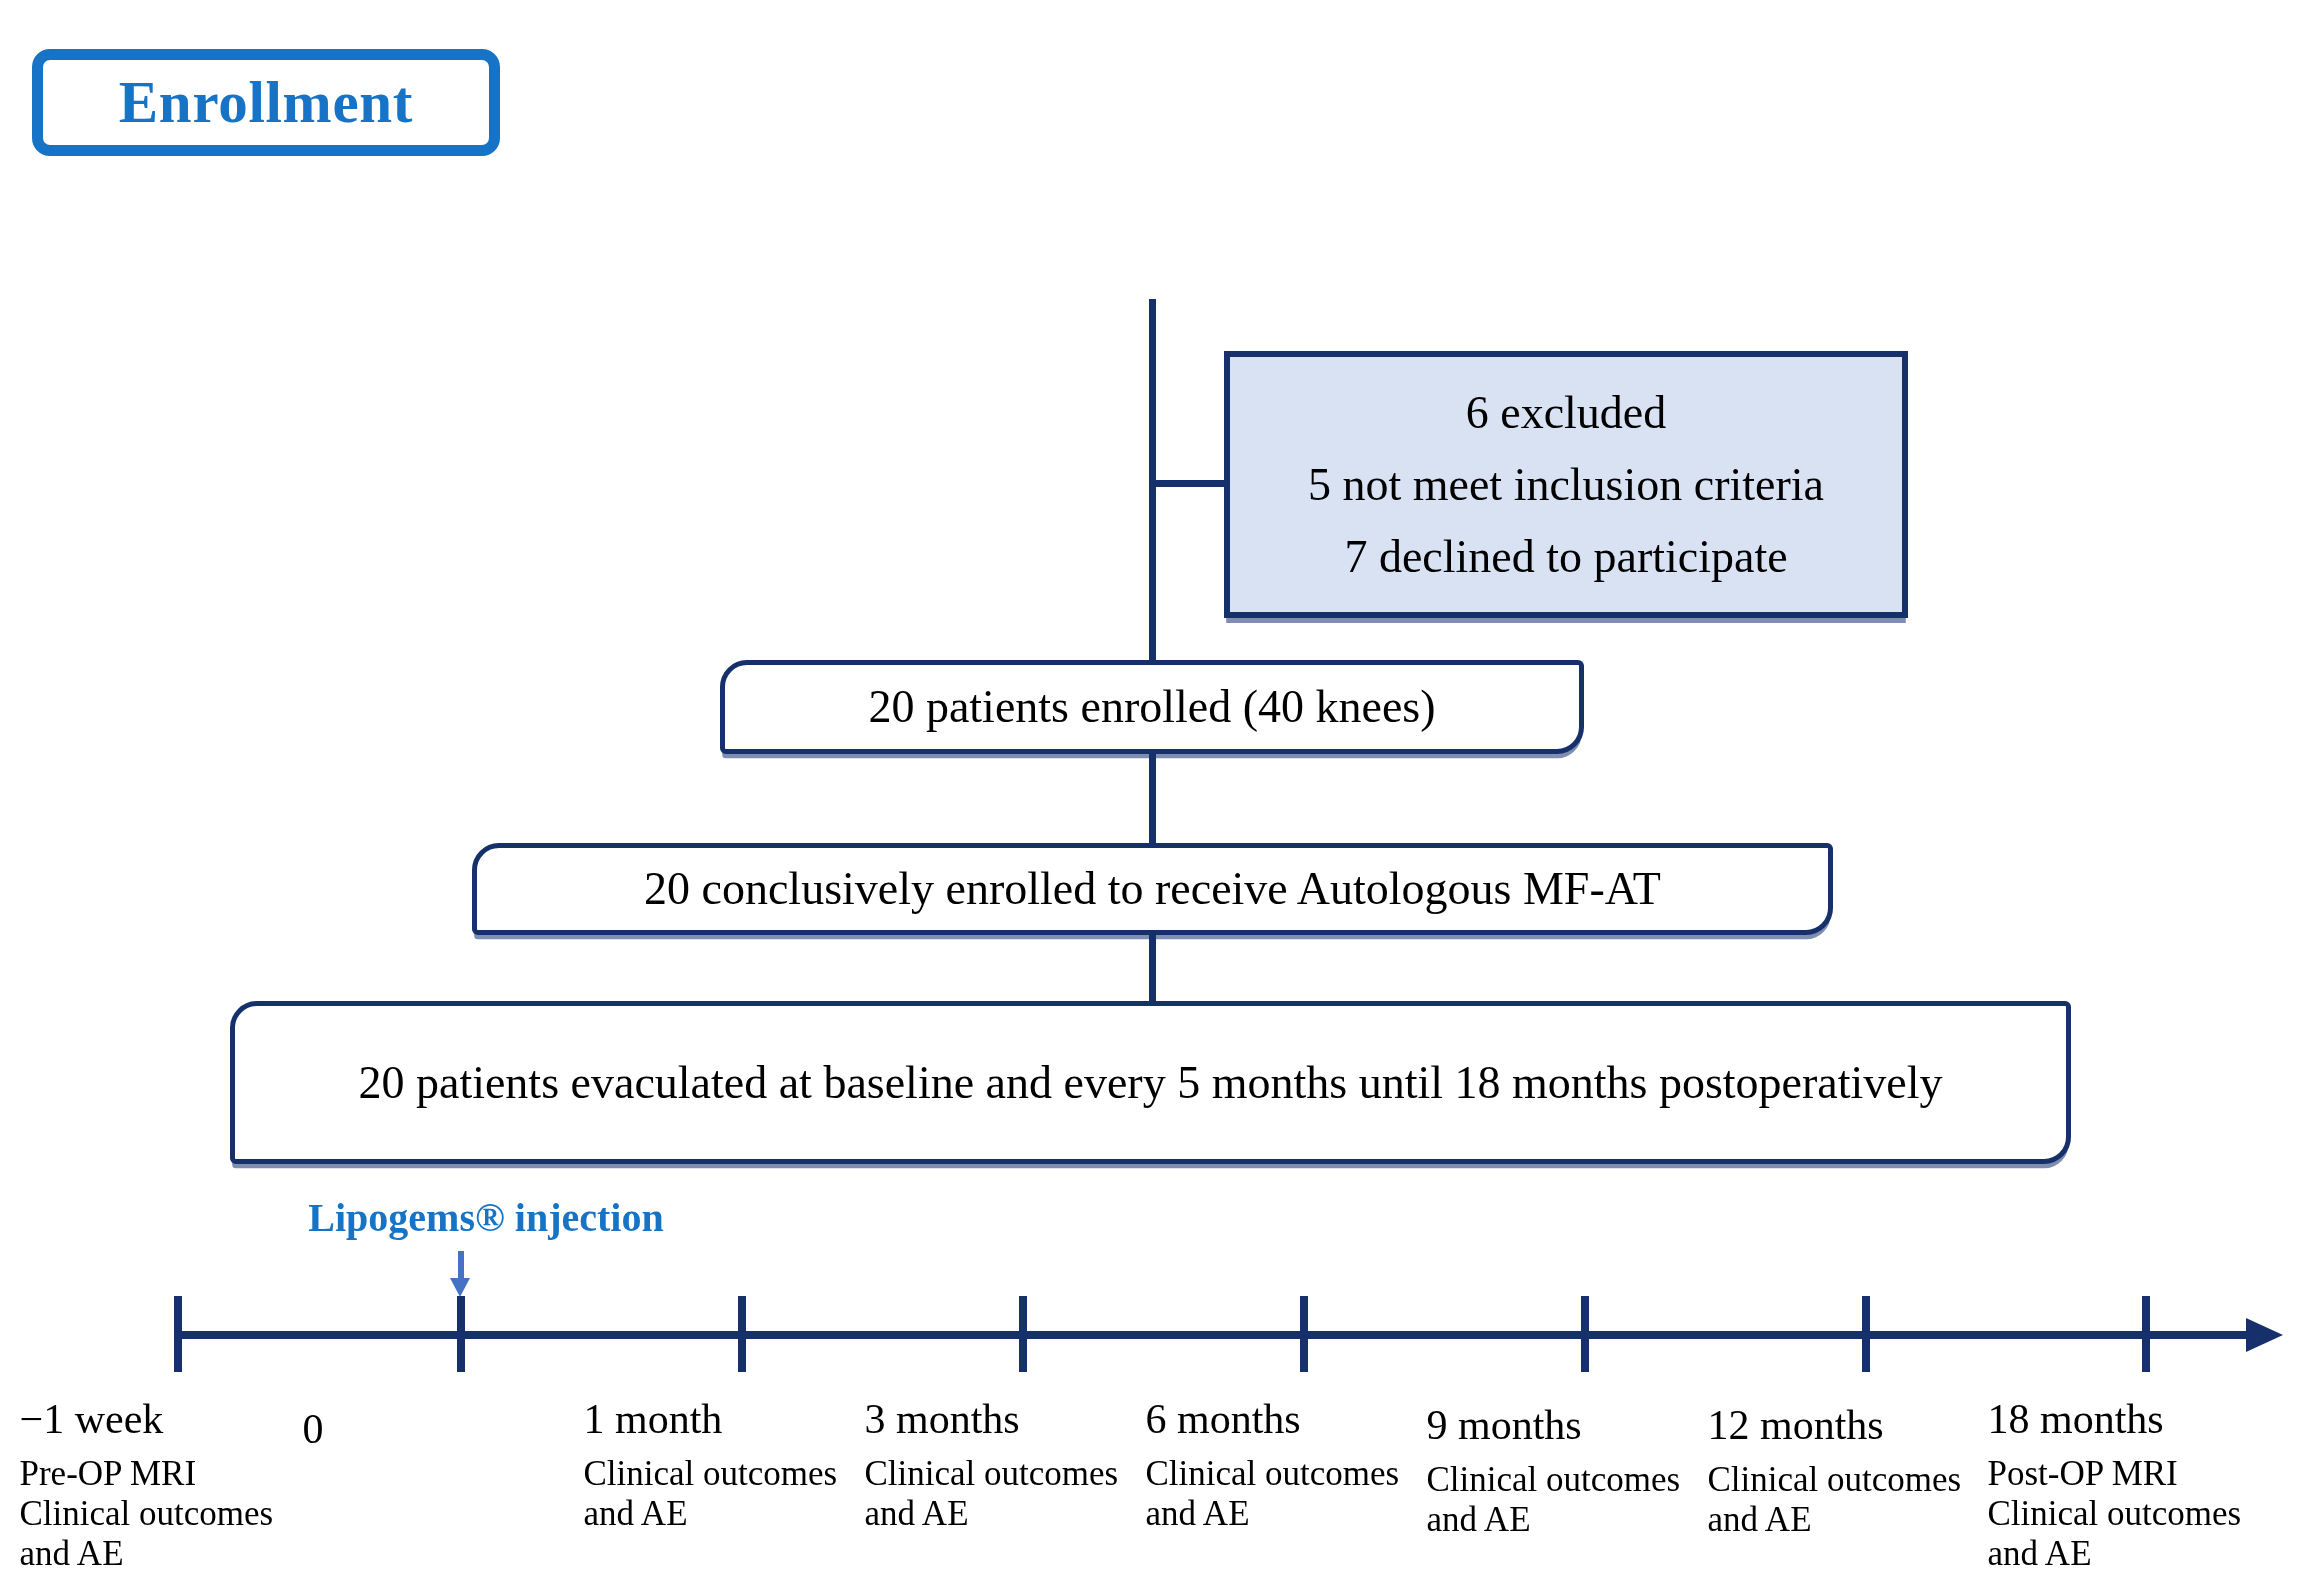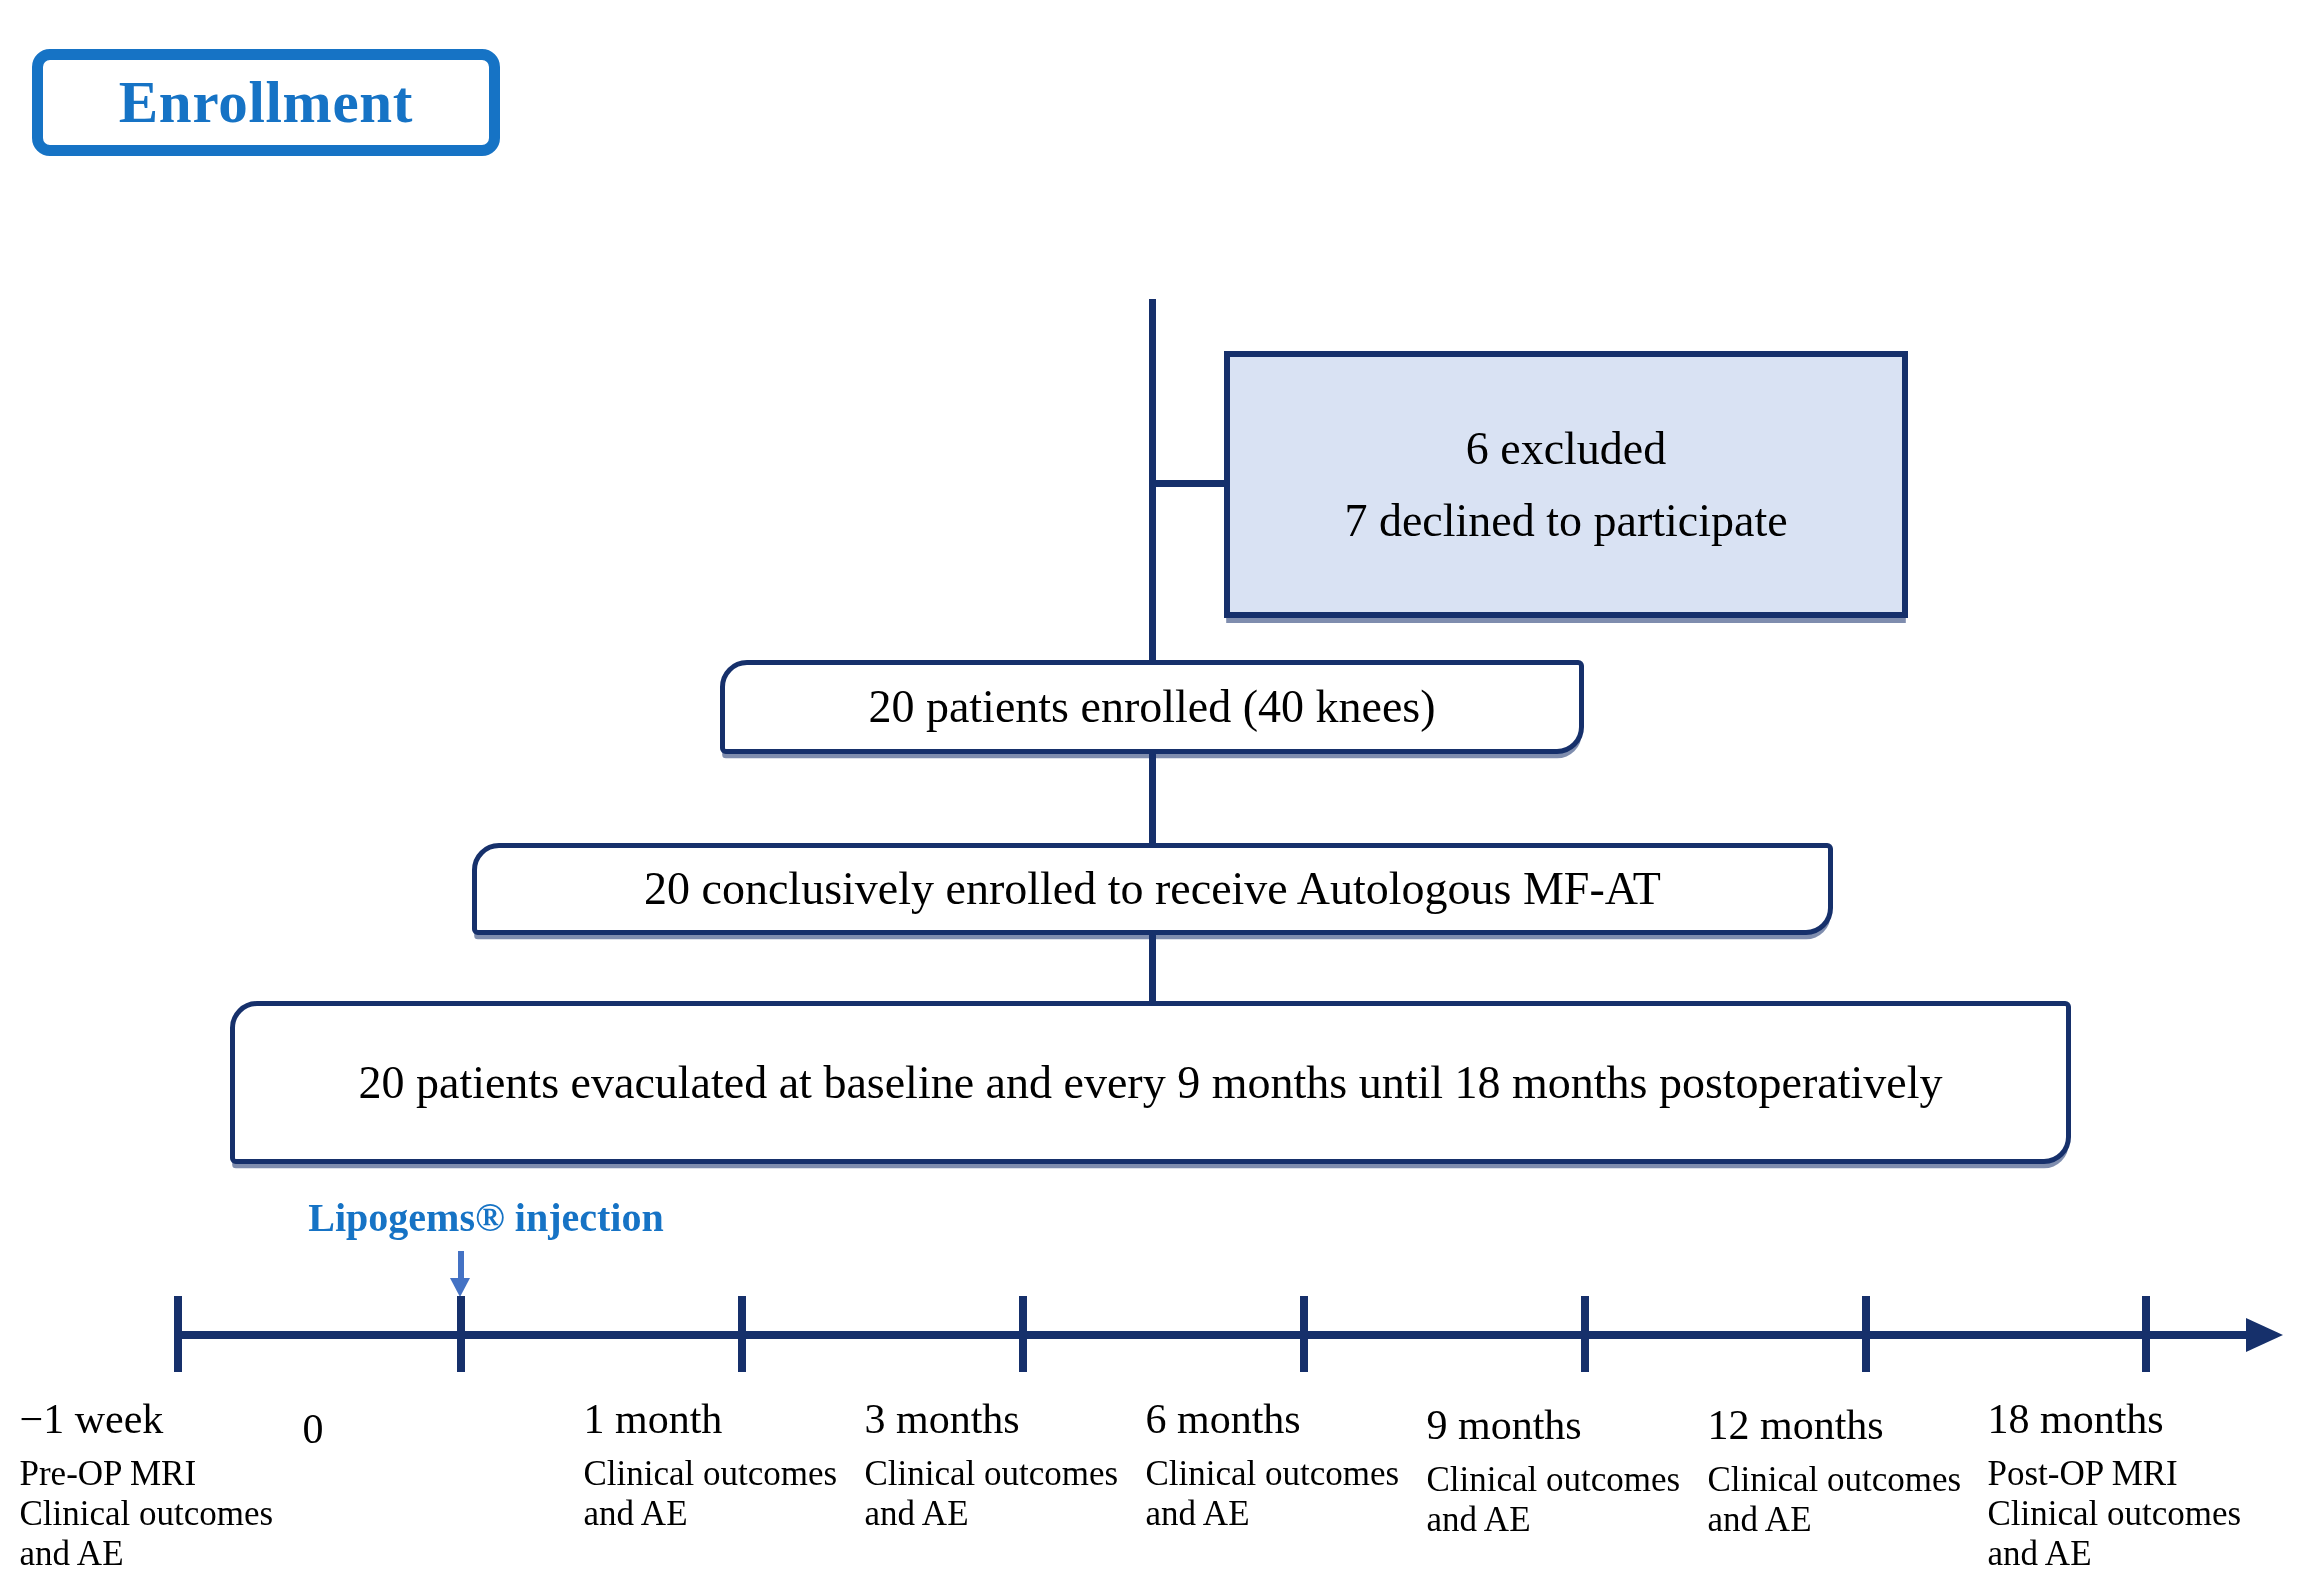--- a/index.html
+++ b/index.html
@@ -89,33 +89,34 @@
   </div>
 
   <div class="conn conn-v1"></div>
   <div class="conn conn-h1"></div>
   <div class="conn conn-v2"></div>
   <div class="conn conn-v3"></div>
 
 
   <div class="xbox">
     <div class="xline">6 excluded</div>
+    <div class="xline">5 not meet inclusion criteria</div>
     <div class="xline">7 declined to participate</div>
   </div>
 
   <div class="fbox b2">
     <div class="ftext">20 patients enrolled (40 knees)</div>
   </div>
 
   <div class="fbox b3">
     <div class="ftext">20 conclusively enrolled to receive Autologous MF-AT</div>
   </div>
 
   <div class="fbox b4">
-    <div class="ftext">20 patients evaculated at baseline and every 9 months until 18 months postoperatively</div>
+    <div class="ftext">20 patients evaculated at baseline and every 5 months until 18 months postoperatively</div>
   </div>
 
   <div class="lipo">Lipogems® injection</div>
   <div class="inj-shaft"></div>
   <div class="inj-head"></div>
 
   <div class="tl-line"></div>
   <div class="tl-head"></div>
 
   <div class="tick" style="left:178px"></div>

